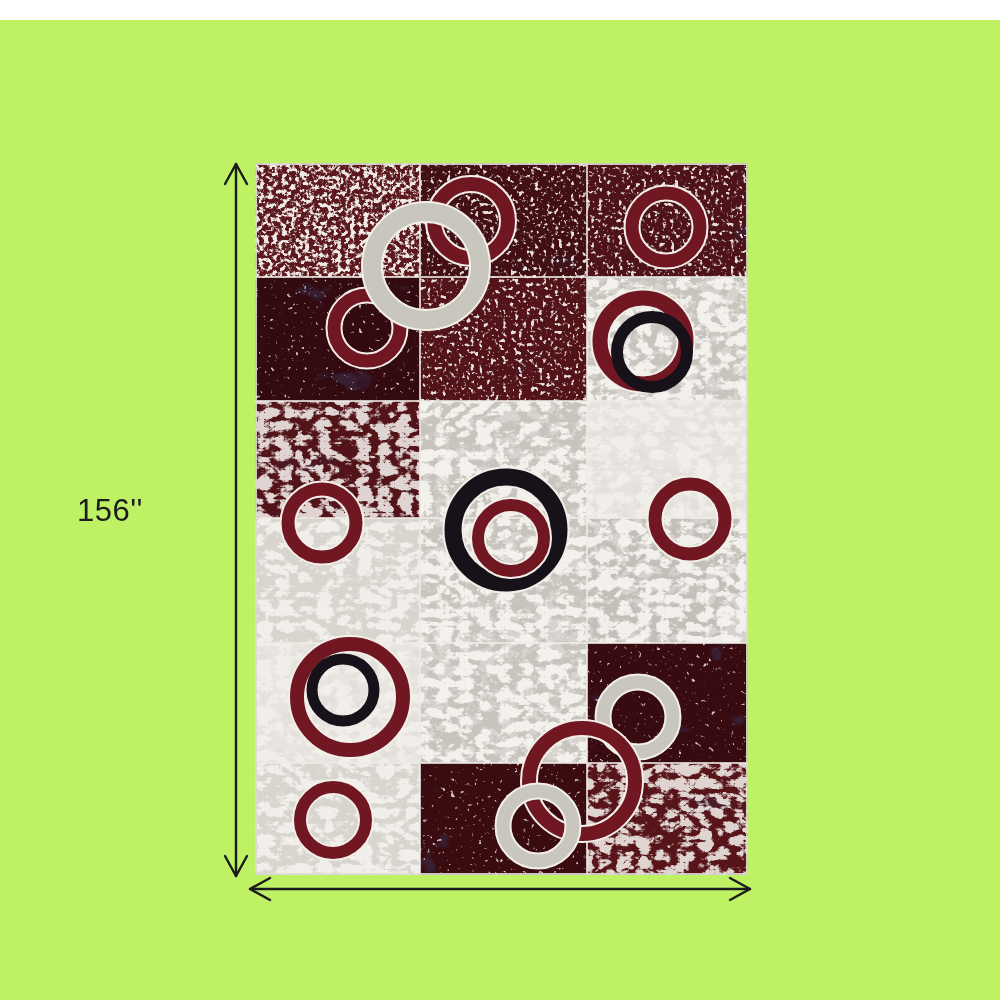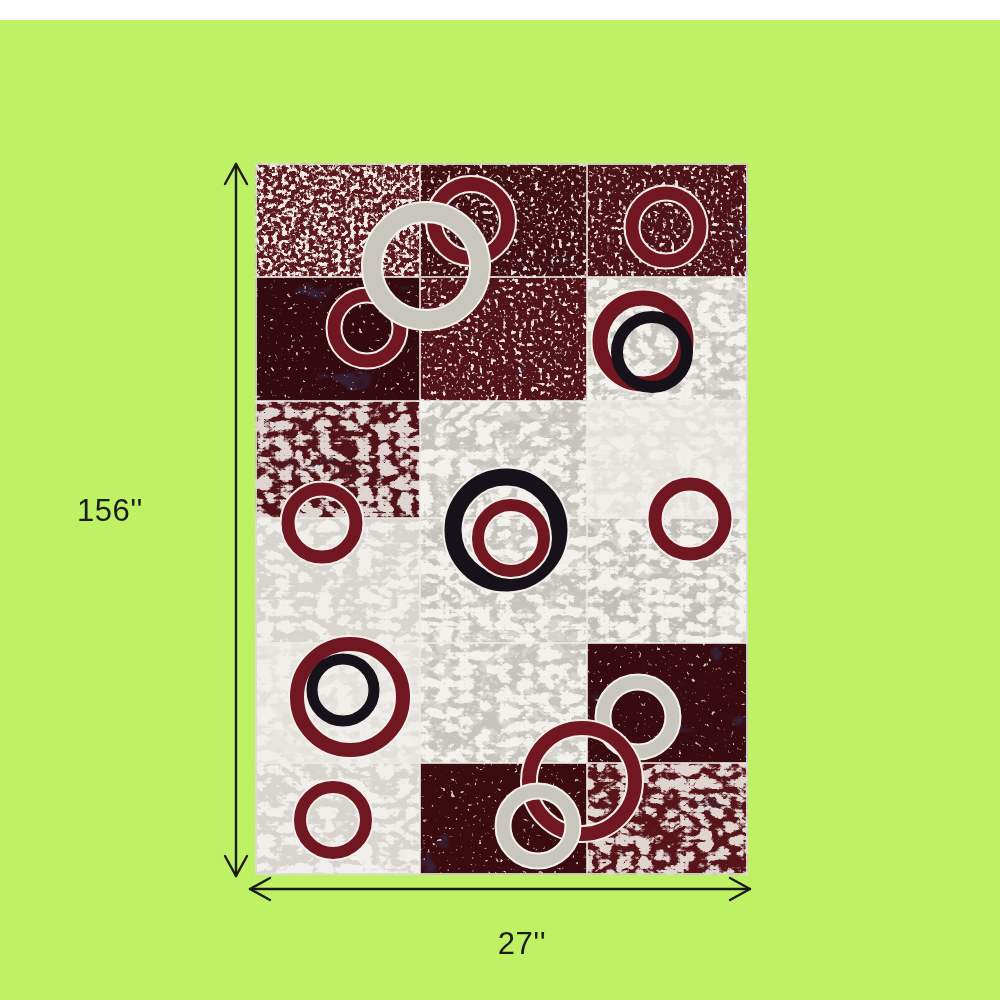--- a/index.html
+++ b/index.html
@@ -180,15 +180,14 @@
     </g>
     <g stroke-width="2.4" fill="none" stroke-linecap="round" stroke-linejoin="round" stroke="#1b1b1b">
       <line x1="250" y1="869" x2="750" y2="869"></line>
       <path d="M270 858 L250 869 L270 880"></path>
       <path d="M730 858 L750 869 L730 880"></path>
     </g>
   </svg>
 
   <div class="dim-label height">156''</div>
 
-  <div class="dim-label width">27''</div>
 
 </div>
 
 </body></html>

